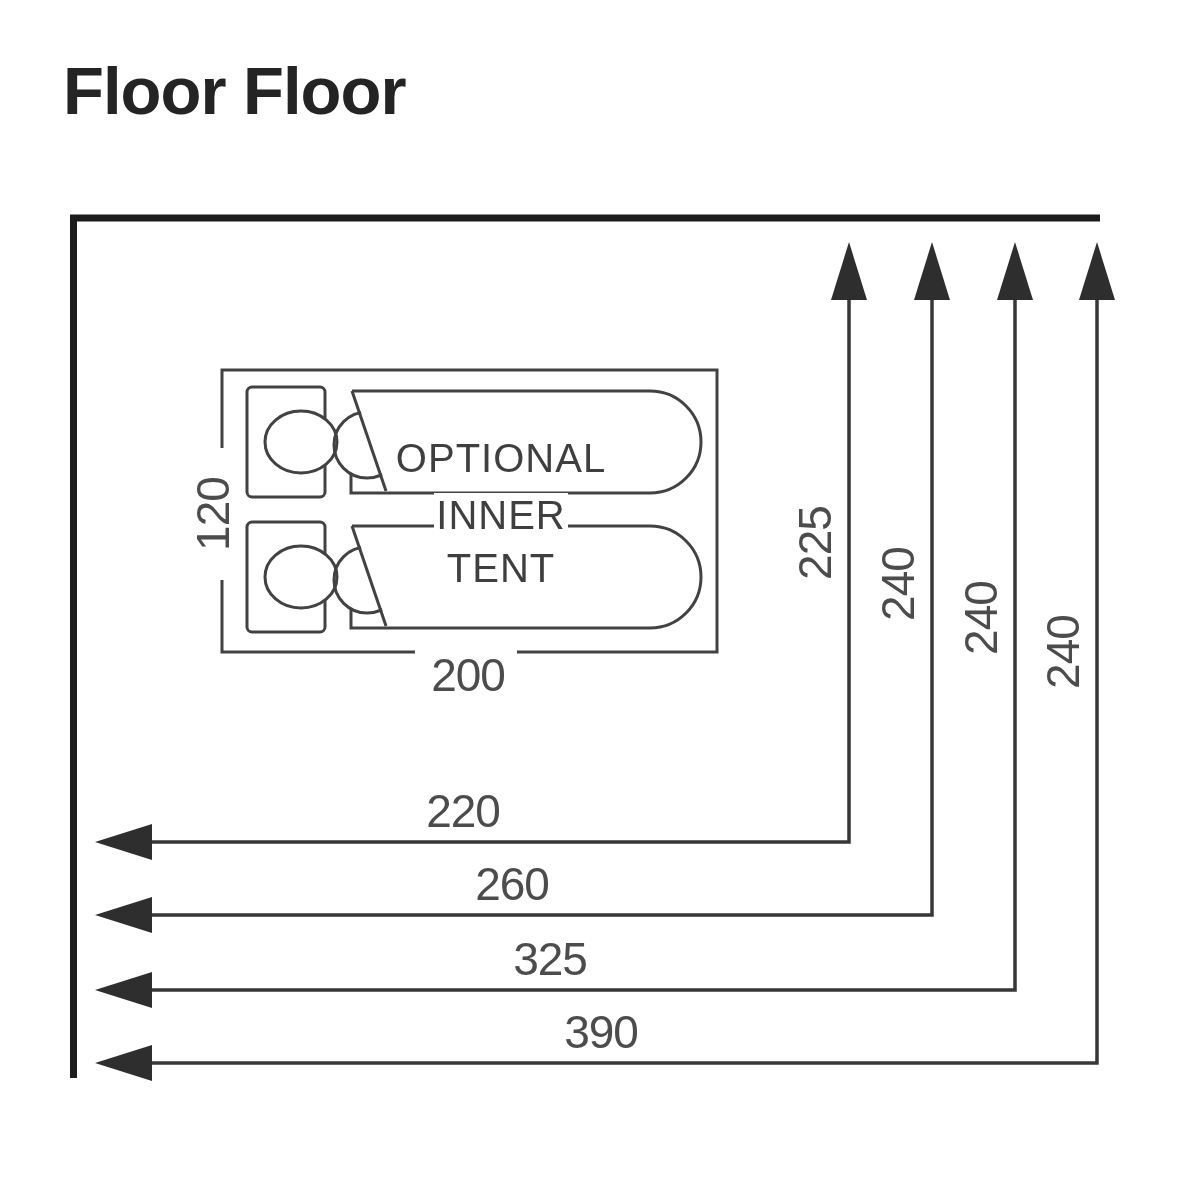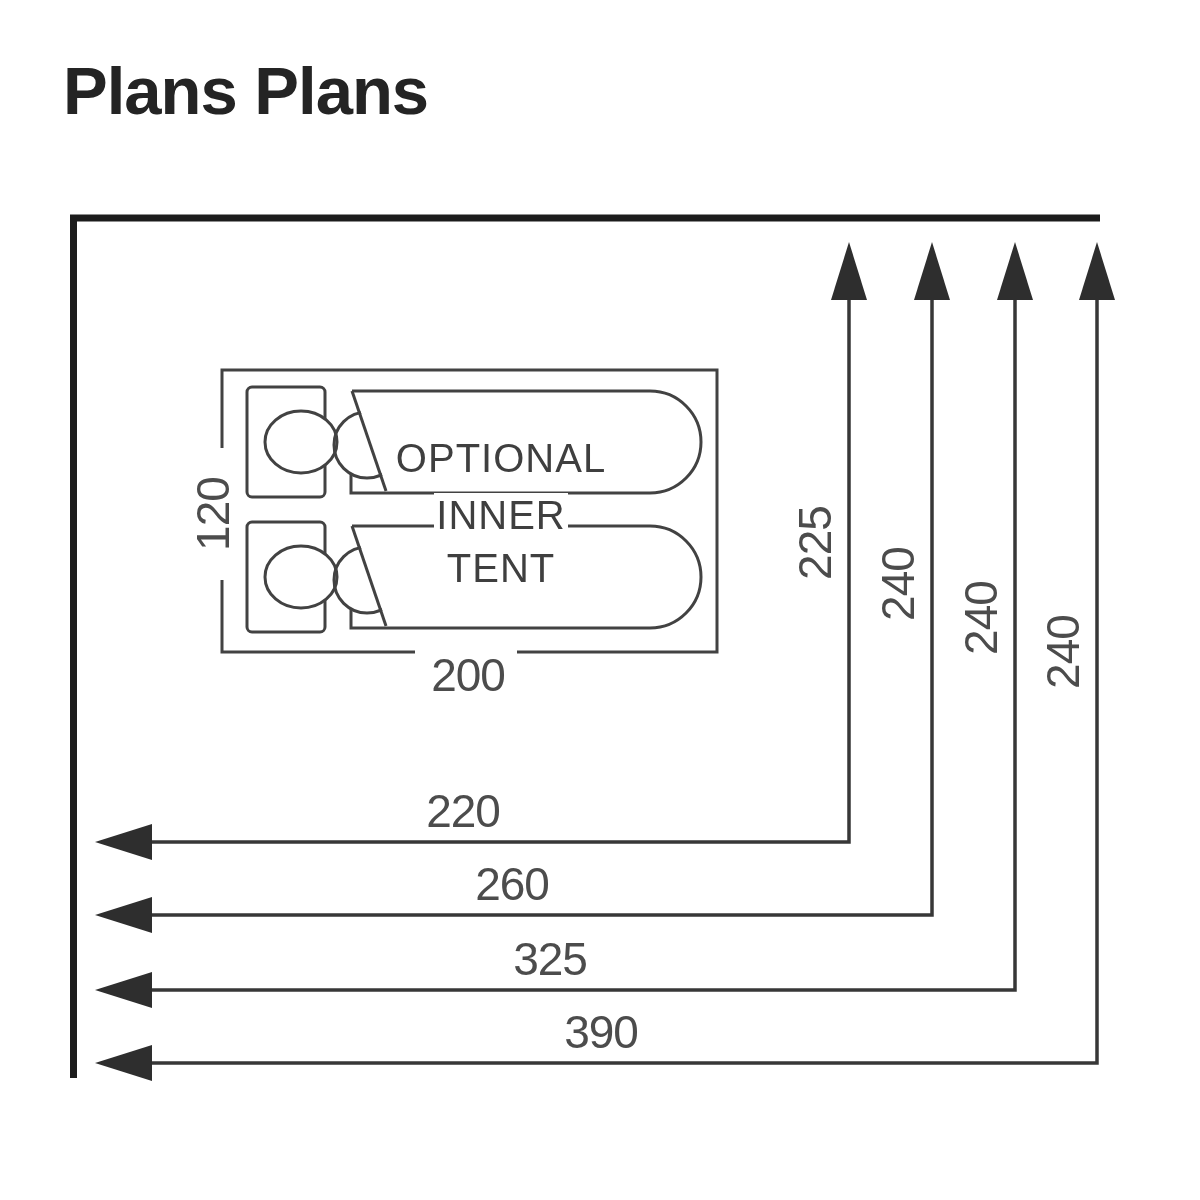--- a/index.html
+++ b/index.html
@@ -39,21 +39,21 @@
     font-size: 40px;
     fill: #3f3f3f;
     letter-spacing: 1px;
   }
 </style>
 </head>
 <body>
 
 <div class="canvas">
 
-  <h1 class="page-title">Plans Plans</h1>
+  <h1 class="page-title">Floor Floor</h1>
 
   <svg width="1200" height="1200" viewBox="0 0 1200 1200">
 
     <defs>
       <g id="sleeper">
         <rect x="247" y="387" width="78" height="110" rx="5" class="tent-fill"></rect>
         <ellipse cx="301" cy="442" rx="36" ry="31" class="tent-fill"></ellipse>
         <circle cx="367" cy="445" r="33" class="tent-line"></circle>
         <polygon points="353,389 388,492 466,492 466,389" class="mask"></polygon>
         <line x1="352" y1="391" x2="386" y2="491" class="tent-line"></line>

